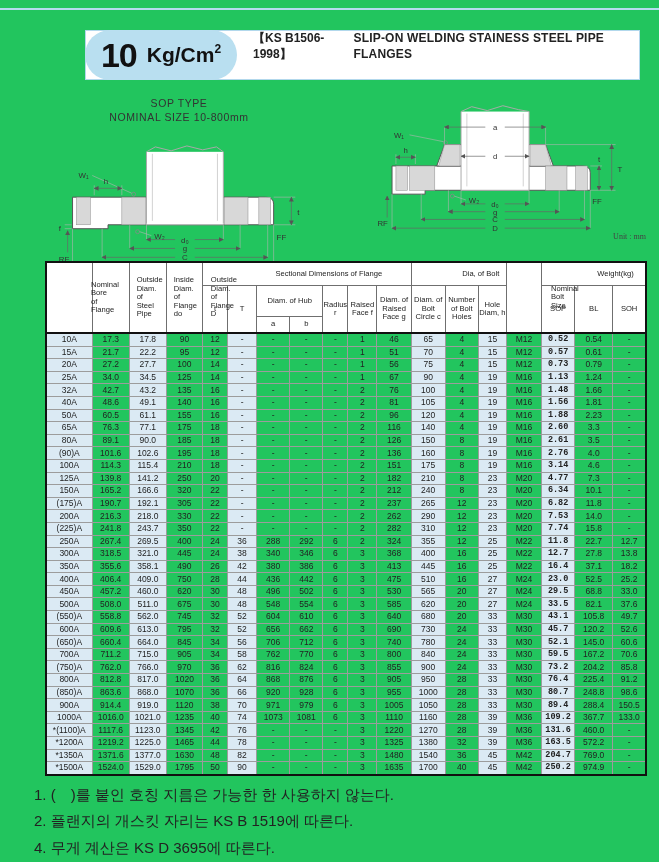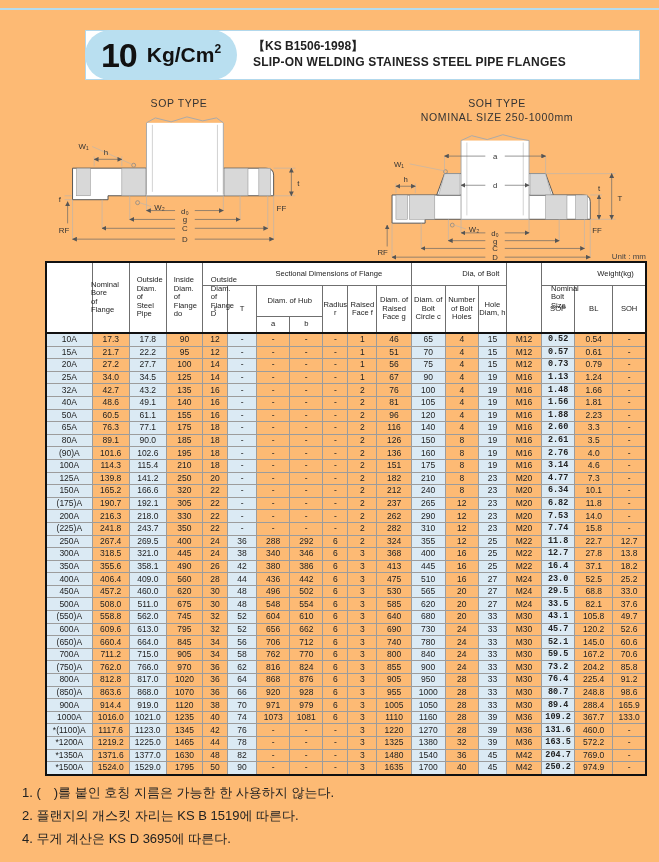--- a/index.html
+++ b/index.html
@@ -1,62 +1,62 @@
 <!DOCTYPE html>
 <html><head>
 <meta charset="utf-8">
 <style>
   html,body{margin:0;padding:0;background:#fff;}
-  .page{position:relative;width:659px;height:862px;background:#fdba74;overflow:hidden;
+  .page{position:relative;width:659px;height:862px;background:#22c55e;overflow:hidden;
         font-family:"Liberation Sans","DejaVu Sans",sans-serif;color:#222;}
   .top-rule{position:absolute;top:8px;left:0;width:659px;height:2px;background:#b5dcee;}
 
   
   .title-box{position:absolute;top:30px;left:85px;width:553px;height:48px;
              border:1px solid #b2d8ec;display:flex;align-items:stretch;background:#fff;}
   .pressure-pill{flex:0 0 152px;margin:-1px 0 -1px -1px;height:50px;border-radius:26px;
                  background:#b9dff0;display:flex;align-items:center;justify-content:center;
                  font-weight:bold;color:#111;}
   .p-val{font-size:34px;letter-spacing:-1px;}
   .p-unit{font-size:21px;margin-left:10px;}
   .pressure-pill sup{font-size:12px;vertical-align:top;line-height:1;margin-top:-12px;}
-  .title-text{display:flex;flex-direction:column;justify-content:center;padding-left:16px;line-height:1.3;}
+  .title-text{display:flex;flex-direction:row;justify-content:center;padding-left:16px;line-height:1.3;}
   .std{font-size:12px;font-weight:bold;color:#222;}
   .ttl{font-size:12px;font-weight:bold;color:#222;letter-spacing:0.2px;}
 
   
   .diagrams{position:absolute;top:96px;left:28px;width:620px;display:flex;justify-content:space-between;}
   figure{margin:0;width:302px;text-align:center;}
-  figcaption{font-size:10.5px;color:#333;line-height:1.35;letter-spacing:0.6px;margin-bottom:1px;}
+  figcaption{font-size:10.5px;color:#333;line-height:1.35;letter-spacing:0.6px;margin-bottom:16px;}
   svg text{font-family:"Liberation Sans","DejaVu Sans",sans-serif;font-size:8px;fill:#333;}
   .oln{fill:#fff;stroke:#555;stroke-width:1;}
   .gry{fill:#d8d8d8;stroke:#8a8a8a;stroke-width:0.5;}
   .pip{stroke:#a9a9a9;stroke-width:1;fill:none;}
   .pip2{stroke:#c6c6c6;stroke-width:0.8;fill:none;}
   .dim{stroke:#666;stroke-width:0.7;fill:none;}
   .ext{stroke:#b5b5b5;stroke-width:0.6;fill:none;}
 
   
-  .unit-note{position:absolute;top:252px;right:13px;font-size:8px;color:#444;}
+  .unit-note{position:absolute;top:232px;right:13px;font-size:8px;color:#444;font-family:Liberation Serif, serif;}
   table.flange{position:absolute;top:261px;left:45px;width:602px;border-collapse:collapse;
                table-layout:fixed;font-size:8.5px;text-align:center;border:2px solid #111;}
   .flange th{font-weight:normal;font-size:7.6px;line-height:1.12;padding:1px 0;
              border:1px solid #6f6f6f;background:#fff;color:#222;vertical-align:middle;}
   .flange td{height:11.6px;line-height:11px;padding:0;border:1px solid #9c9c9c;
              color:#222;white-space:nowrap;overflow:hidden;}
   .flange thead tr:nth-child(1) th{height:20px;padding-left:44px;}
   .flange thead tr:nth-child(2) th{height:28px;}
   .flange thead tr:nth-child(3) th{height:13px;}
   .flange tbody tr:first-child td{border-top:2px solid #111;margin-top:10px;}
   .flange tbody tr.group-start td{border-top:1.5px solid #333;}
   .flange td.shaded{background:#dbeaf4;}
   .flange tbody td:nth-child(16){font-weight:bold;font-family:Liberation Mono, monospace;}
 
   
-  .footnotes{position:absolute;top:782px;left:22px;width:600px;font-size:13px;
+  .footnotes{position:absolute;top:782px;left:34px;width:600px;font-size:15px;
              color:#222;line-height:1.75;}
 </style>
 </head>
 <body>
 
 <div class="page">
   <div class="top-rule"></div>
 
   <div class="title-box">
     <div class="pressure-pill">
@@ -68,20 +68,21 @@
       <div class="std">【KS B1506-1998】</div>
       <div class="ttl">SLIP-ON WELDING STAINESS STEEL PIPE FLANGES</div>
     </div>
   </div>
 
   <div class="diagrams">
 
     <figure>
       <figcaption>
         <div>SOP TYPE</div>
+        <div>NOMINAL SIZE 10-800mm</div>
       </figcaption>
       <svg width="302" height="138" viewBox="0 0 300 140">
         <defs>
           <marker id="a1" viewBox="0 0 10 10" refX="9" refY="5" markerWidth="7" markerHeight="7" orient="auto-start-reverse">
             <path d="M0 0L10 5L0 10z" fill="#555"></path>
           </marker>
         </defs>
 
         <path class="oln" d="M42 58 L238 58 Q246 58 246 65 L246 86 L78 86 L78 90 L42 90 Z"></path>
         <rect class="gry" x="46" y="58" width="14" height="28"></rect>
@@ -139,24 +140,20 @@
         <text x="156" y="122" text-anchor="middle">C</text>
         <line class="ext" x1="42" y1="90" x2="42" y2="130"></line>
           <line class="ext" x1="246" y1="86" x2="246" y2="130"></line>
         <line class="dim" x1="42" y1="130" x2="146" y2="130" marker-start="url(#a1)"></line>
         <line class="dim" x1="166" y1="130" x2="246" y2="130" marker-end="url(#a1)"></line>
         <text x="156" y="133" text-anchor="middle">D</text>
       </svg>
     </figure>
 
     <figure>
-      <figcaption>
-        <div>SOH TYPE</div>
-        <div>NOMINAL SIZE 250-1000mm</div>
-      </figcaption>
       <svg width="302" height="138" viewBox="0 0 300 142">
         <defs>
           <marker id="a2" viewBox="0 0 10 10" refX="9" refY="5" markerWidth="7" markerHeight="7" orient="auto-start-reverse">
             <path d="M0 0L10 5L0 10z" fill="#555"></path>
           </marker>
         </defs>
 
         <path class="oln" d="M42 72 L238 72 Q246 72 246 79 L246 97 L76 97 L76 101 L42 101 Z"></path>
         <path class="oln" d="M96 50 L200 50 L208 72 L88 72 Z"></path>
         <path class="gry" d="M96 50 L112 50 L112 72 L90 72 Z"></path>
@@ -663,21 +660,21 @@
           <td class="shaded">25</td>
           <td>M22</td>
           <td class="shaded">16.4</td>
           <td>37.1</td>
           <td>18.2</td>
         </tr>
         <tr>
           <td class="shaded">400A</td>
           <td>406.4</td>
           <td class="shaded">409.0</td>
-          <td>560</td>
+          <td>750</td>
           <td>28</td>
           <td class="shaded">44</td>
           <td>436</td>
           <td>442</td>
           <td>6</td>
           <td>3</td>
           <td>475</td>
           <td class="shaded">510</td>
           <td>16</td>
           <td class="shaded">27</td>
@@ -877,21 +874,21 @@
           <td>979</td>
           <td>6</td>
           <td>3</td>
           <td>1005</td>
           <td class="shaded">1050</td>
           <td>28</td>
           <td class="shaded">33</td>
           <td>M30</td>
           <td class="shaded">89.4</td>
           <td>288.4</td>
-          <td>165.9</td>
+          <td>150.5</td>
         </tr>
         <tr class="group-start">
           <td class="shaded">1000A</td>
           <td>1016.0</td>
           <td class="shaded">1021.0</td>
           <td>1235</td>
           <td>40</td>
           <td class="shaded">74</td>
           <td>1073</td>
           <td>1081</td>

